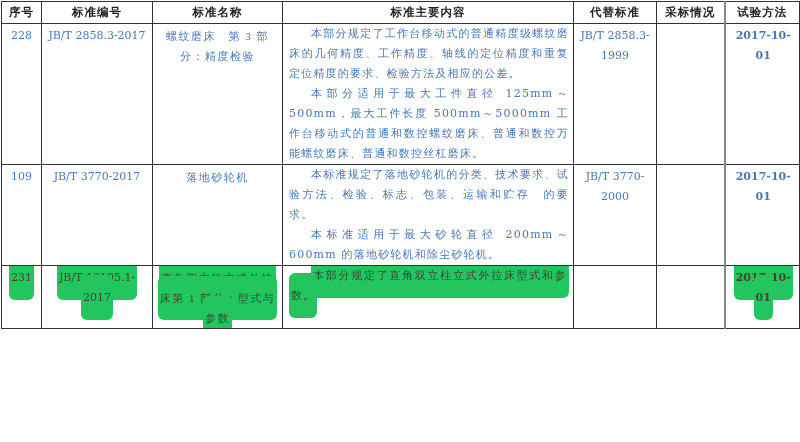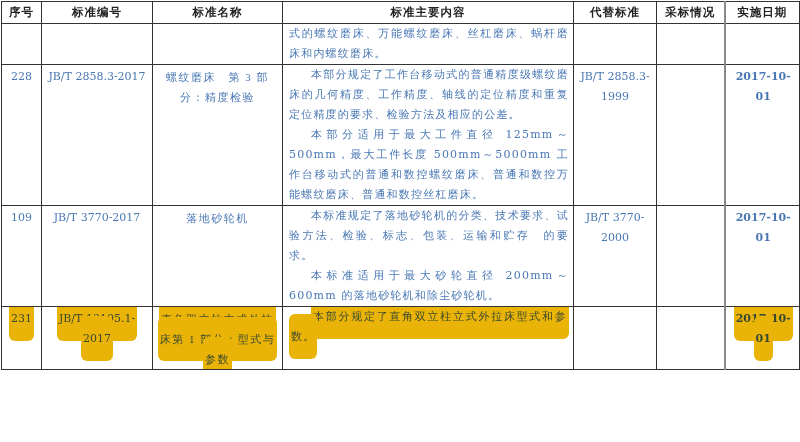--- a/index.html
+++ b/index.html
@@ -8,21 +8,21 @@
   table { border-collapse: collapse; table-layout: fixed; position: absolute; left: 1px; top: 1px; width: 798px; }
   td, th { border: 1.5px solid #333; vertical-align: top; padding: 0; overflow: hidden; margin-left: 40px; }
   th { height: 20px; font-size: 11.5px; font-weight: bold; color: #222; text-align: center; vertical-align: middle; letter-spacing: 1px; }
   td { font-size: 11px; color: #4a78b4; line-height: 20px; text-align: center; }
   td.c-num, td.c-code, td.c-name, td.c-repl, td.c-adopt { padding: 2px 4px 0 4px; }
   td.c-date { padding: 2px 4px 0 6px; border-left: 2.5px solid #888; font-weight: bold; }
   th.h-date { border-left: 2.5px solid #888; }
   td.c-content { padding: 0 4px 0 6px; text-align: justify; letter-spacing: 1.2px; }
   td.c-name { letter-spacing: 1.5px; font-family: Liberation Serif, serif; }
   .para { text-indent: 2em; }
-  .hl { background: #eab308; color: #3a4a30; border-radius: 6px; padding: 16px 2px; -webkit-box-decoration-break: clone; box-decoration-break: clone; }
+  .hl { background: #22c55e; color: #3a4a30; border-radius: 6px; padding: 16px 2px; -webkit-box-decoration-break: clone; box-decoration-break: clone; }
   tr.row-h { height: 22px; }
   tr.row-0 { height: 40px; }
   tr.row-228 { height: 120px; }
   tr.row-229 { height: 80px; }
   tr.row-230 { height: 80px; }
   tr.row-231 { height: 60px; }
   tr.row-231 td, tr.row-232 td { border-top-color: #888; }
 </style>
 </head>
 <body>
@@ -38,36 +38,25 @@
       <col style="width:75px">
   </colgroup>
   <thead>
     <tr class="row-h">
       <th>序号</th>
       <th>标准编号</th>
       <th>标准名称</th>
       <th>标准主要内容</th>
       <th>代替标准</th>
       <th>采标情况</th>
-      <th class="h-date">实施日期</th>
+      <th class="h-date">试验方法</th>
     </tr>
   </thead>
   <tbody>
 
-    <tr class="row-0">
-      <td class="c-num"></td>
-      <td class="c-code"></td>
-      <td class="c-name"></td>
-      <td class="c-content">
-        <div>式的螺纹磨床、万能螺纹磨床、丝杠磨床、蜗杆磨床和内螺纹磨床。</div>
-      </td>
-      <td class="c-repl"></td>
-      <td class="c-adopt"></td>
-      <td class="c-date"></td>
-    </tr>
 
     <tr class="row-228">
       <td class="c-num">228</td>
       <td class="c-code">JB/T 2858.3-2017</td>
       <td class="c-name">螺纹磨床　第 3 部分：精度检验</td>
       <td class="c-content">
         <div class="para">本部分规定了工作台移动式的普通精度级螺纹磨床的几何精度、工作精度、轴线的定位精度和重复定位精度的要求、检验方法及相应的公差。</div>
         <div class="para">本部分适用于最大工件直径 125mm～500mm，最大工件长度 500mm～5000mm 工作台移动式的普通和数控螺纹磨床、普通和数控万能螺纹磨床、普通和数控丝杠磨床。</div>
       </td>
       <td class="c-repl">JB/T 2858.3-1999</td>

